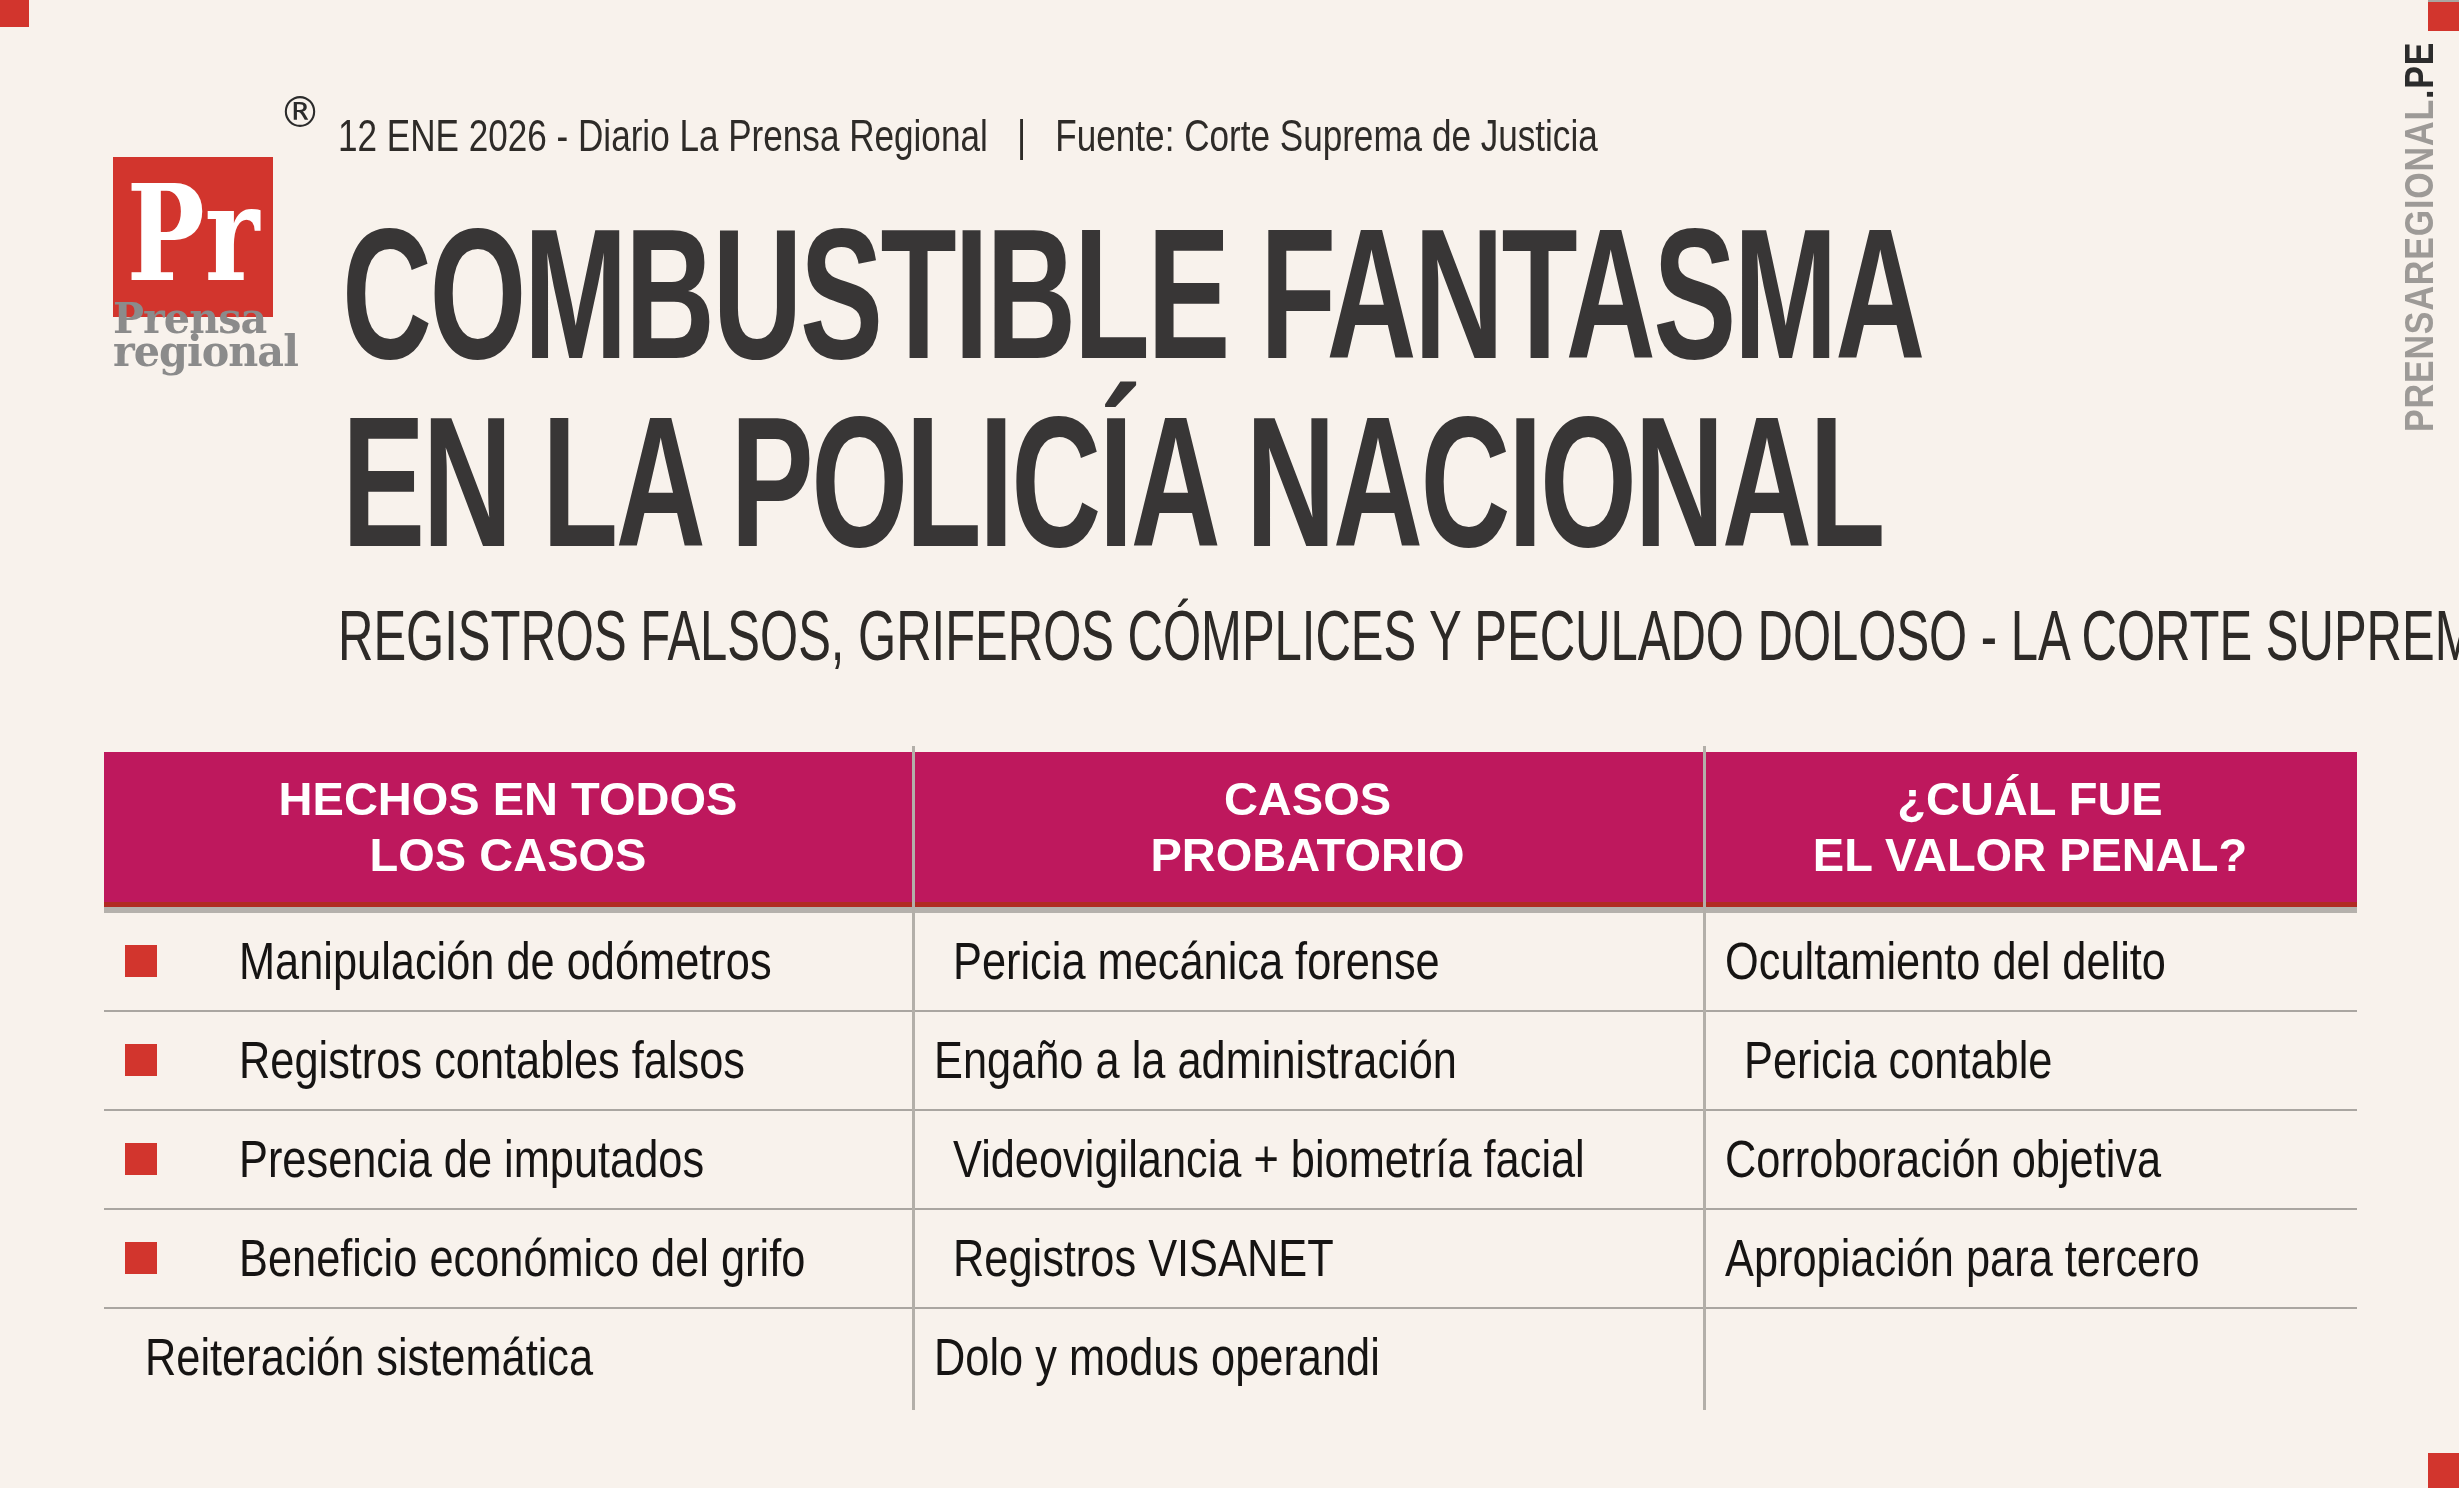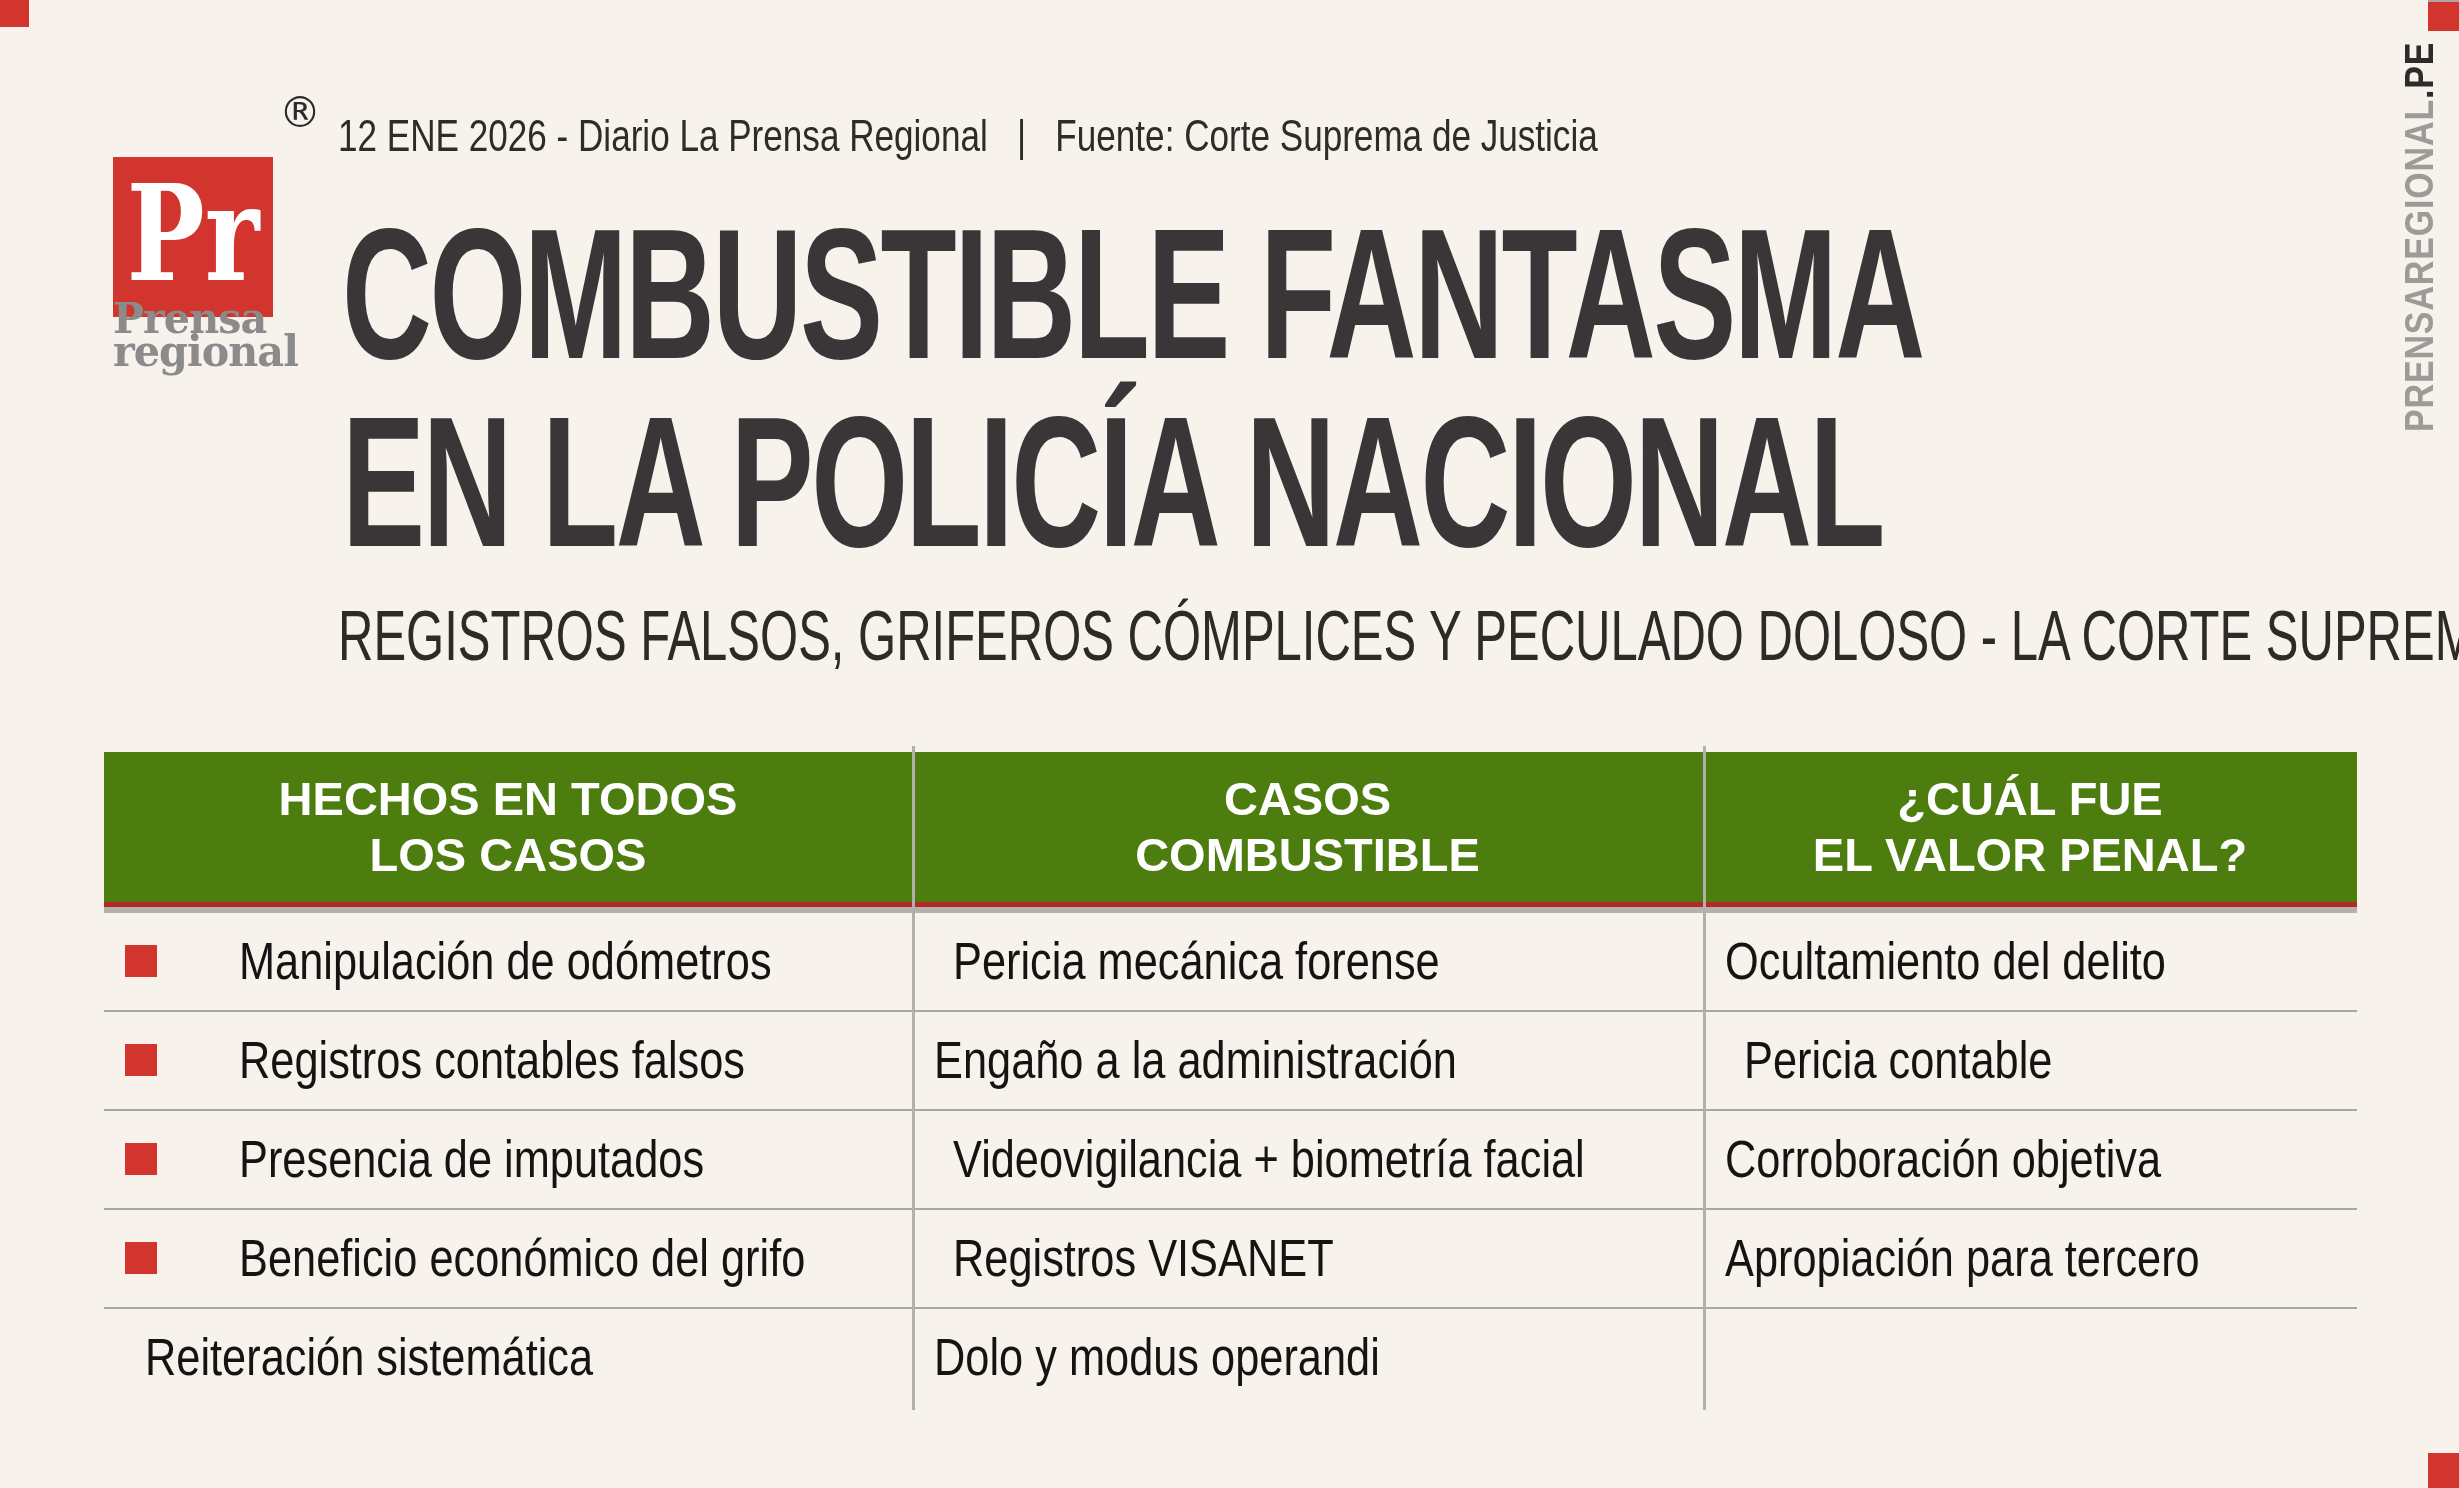--- a/index.html
+++ b/index.html
@@ -65,21 +65,21 @@
   .vertical-site .gray { color:#9d9a97; }
   .vertical-site .dark { color:#2c2c2c; }
 
   
   .ptable { position:absolute; left:104px; top:752px; width:2253px; height:658px; }
   .vline { position:absolute; width:2.9px; background:#b3afa9; top:-5.8px; height:664px; z-index:2; }
   .vline.v1 { left:808px; }
   .vline.v2 { left:1599px; }
   .thead {
     display:grid; grid-template-columns:808px 791px 654px;
-    height:150px; background:#4d7c0f; border-bottom:5.8px solid #b12a23;
+    height:150px; background:#be185d; border-bottom:5.8px solid #b12a23;
   }
   .th {
     display:flex; flex-direction:column; align-items:center; justify-content:center;
     color:#ffffff; font-weight:bold; font-size:47px; line-height:56px; text-align:center;
   }
   .head-rule { height:5.8px; background:#b5b1ac; }
   .tr {
     display:grid; grid-template-columns:808px 791px 654px;
     height:97px; border-top:2.9px solid #aaa6a1;
   }
@@ -129,21 +129,21 @@
     <div class="vline v1"></div>
     <div class="vline v2"></div>
 
     <div class="thead">
       <div class="th">
         <div>HECHOS EN TODOS</div>
         <div>LOS CASOS</div>
       </div>
       <div class="th">
         <div>CASOS</div>
-        <div>COMBUSTIBLE</div>
+        <div>PROBATORIO</div>
       </div>
       <div class="th">
         <div>¿CUÁL FUE</div>
         <div>EL VALOR PENAL?</div>
       </div>
     </div>
     <div class="head-rule"></div>
 
     <div class="tr first">
       <div class="td c1">

